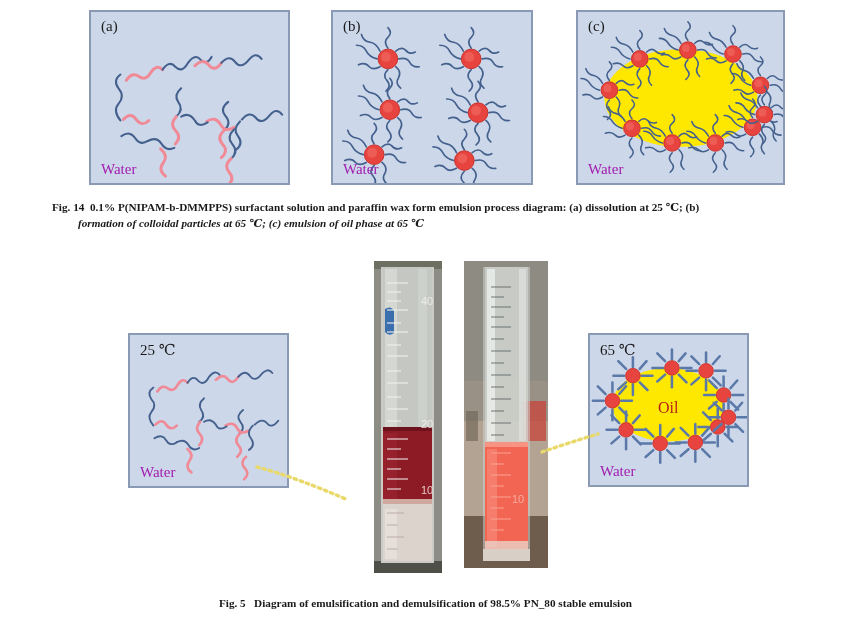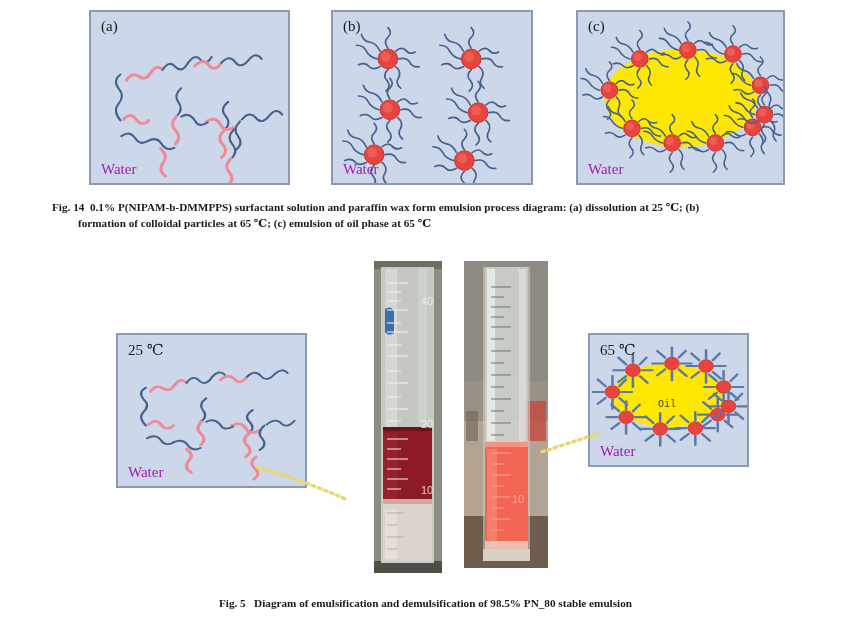--- a/index.html
+++ b/index.html
@@ -46,54 +46,55 @@
     left: 10px;
     bottom: 5px;
     font-size: 15px;
     font-family: "Liberation Serif", "DejaVu Serif", serif;
     color: #a21caf;
     z-index: 5;
     white-space: nowrap;
   }
   .oil-label {
     position: absolute;
-    font-size: 10px;
-    font-family: Liberation Mono, monospace;
-    color: #404040;
+    font-size: 16px;
+    font-family: Liberation Serif, serif;
+    color: #b91c1c;
     z-index: 6;
     white-space: nowrap;
   }
 
   
   #panel-a { left: 89px;  top: 10px; width: 201px; height: 175px; }
   #panel-b { left: 331px; top: 10px; width: 202px; height: 175px; }
   #panel-c { left: 576px; top: 10px; width: 209px; height: 175px; }
 
   
-  #panel-cold { left: 116px; top: 333px; width: 191px; height: 155px; }
-  #panel-hot  { left: 588px; top: 333px; width: 161px; height: 134px; }
+  #panel-cold { left: 128px; top: 333px; width: 161px; height: 155px; }
+  #panel-hot  { left: 588px; top: 333px; width: 161px; height: 154px; }
 
   .caption {
     position: absolute;
     font-family: "Liberation Serif", "DejaVu Serif", serif;
     font-weight: bold;
     font-size: 11.2px;
     line-height: 1.42;
     color: #1a1a1a;
     text-align: justify;
   }
   #caption-14 {
     left: 29px;
     top: 200px;
     width: 775px;
     margin-left: 23px;
   }
   #caption-14 .cap-line2 {
     display: block;
     padding-left: 26px;
+    font-style: italic;
   }
   #caption-15 {
     left: 38px;
     top: 596px;
     width: 775px;
     text-align: center;
   }
 
   
   .photo {

